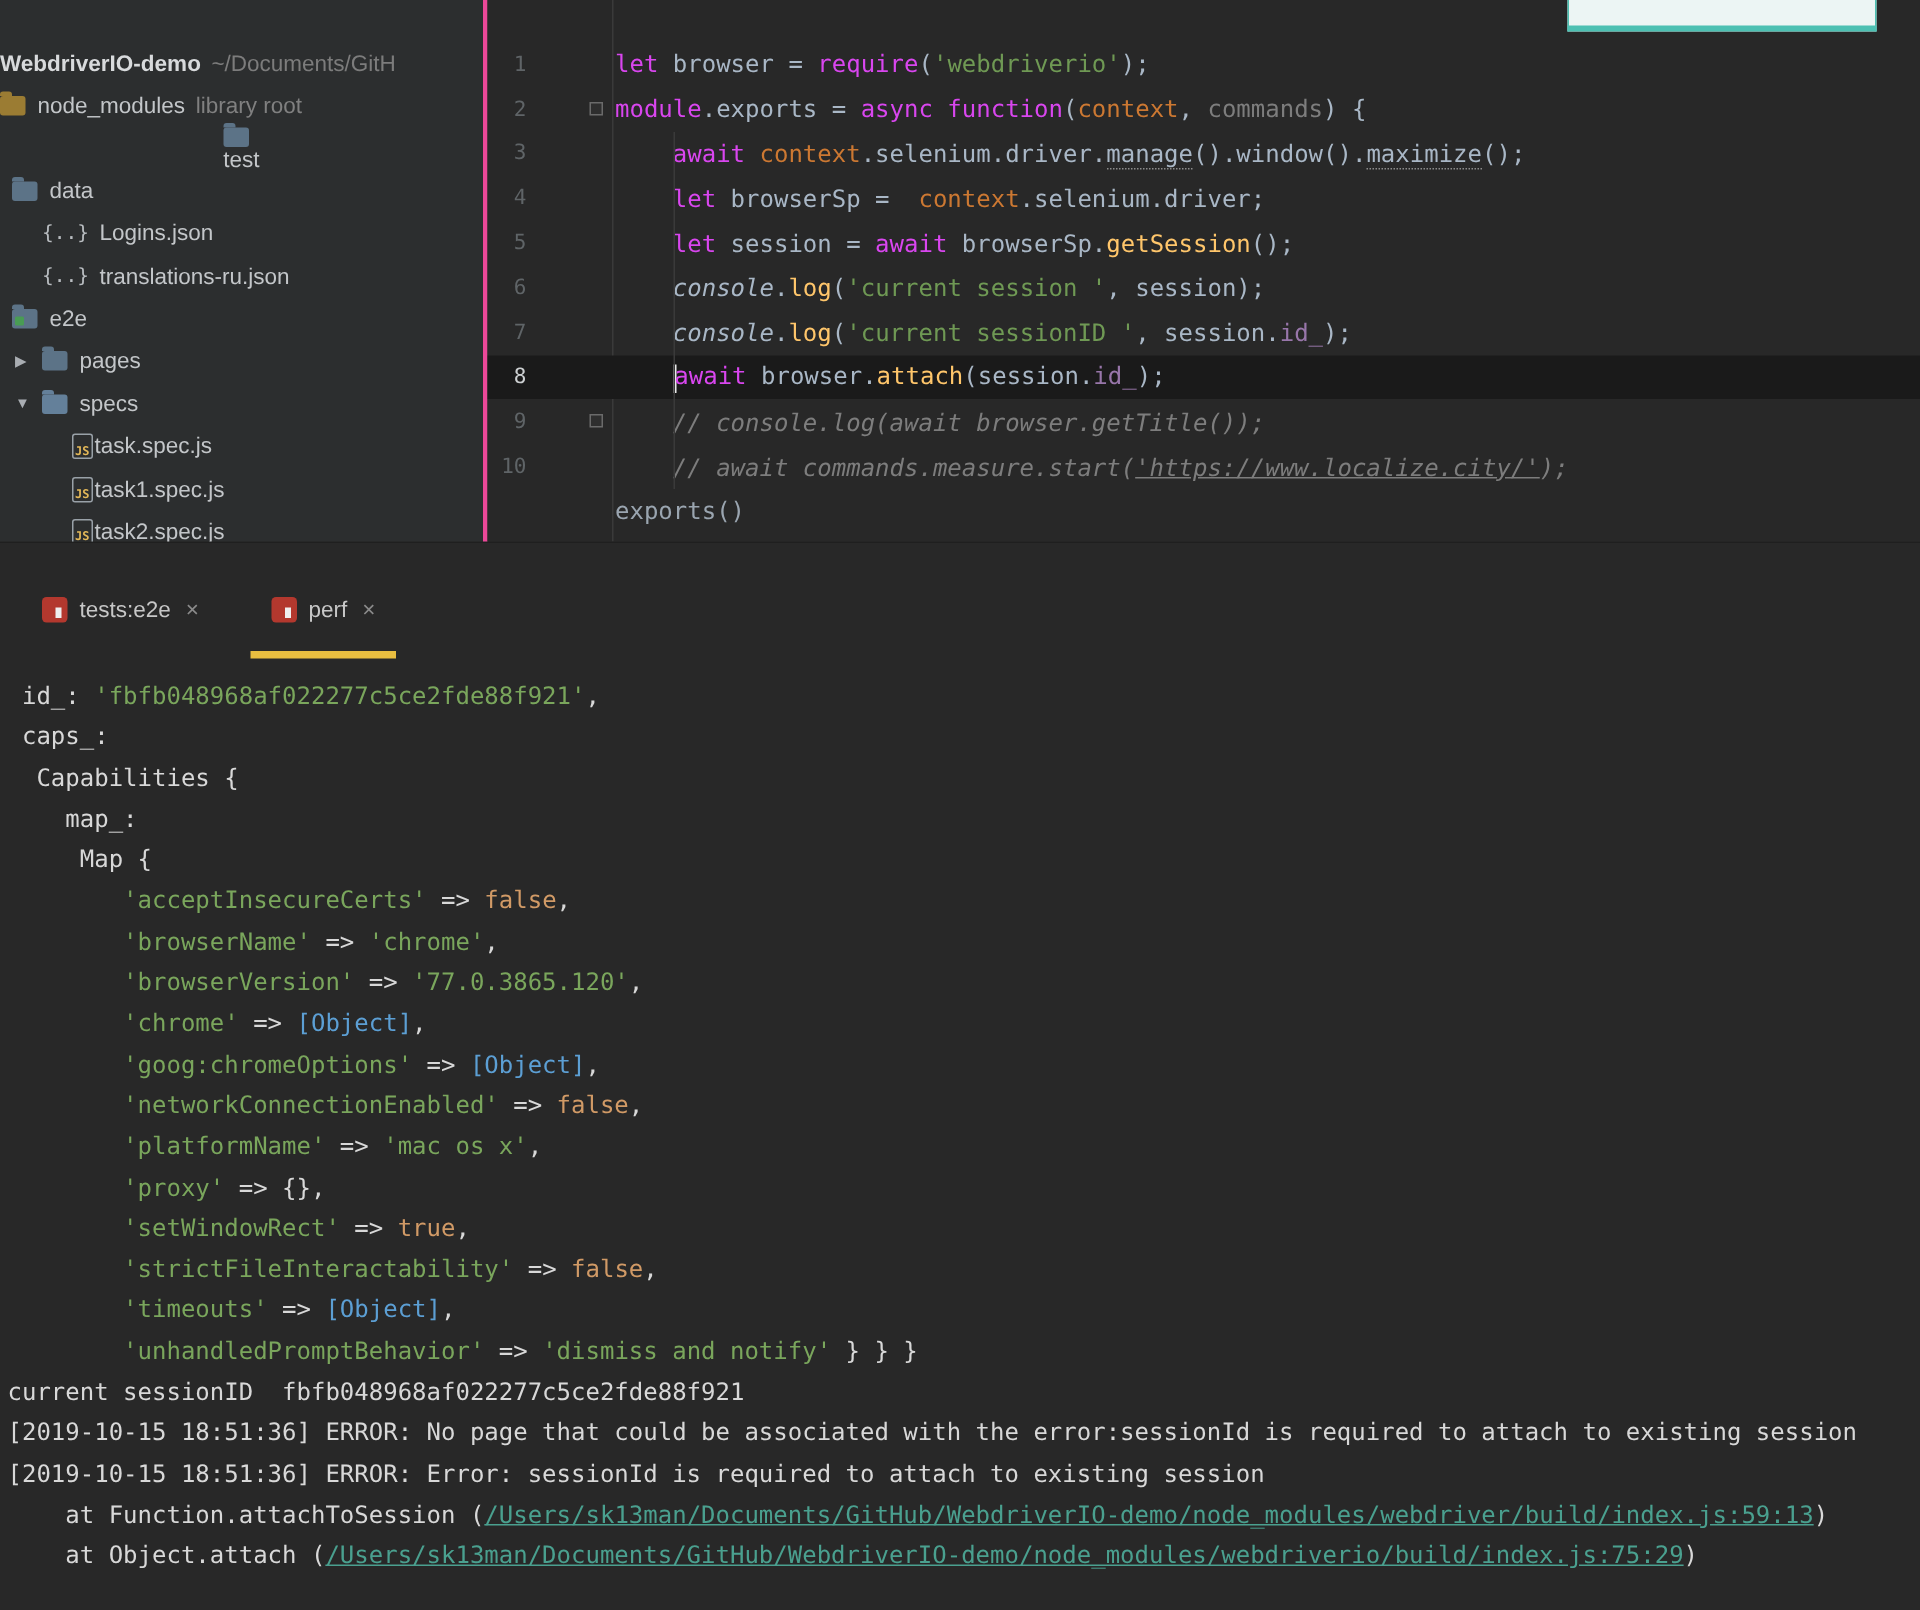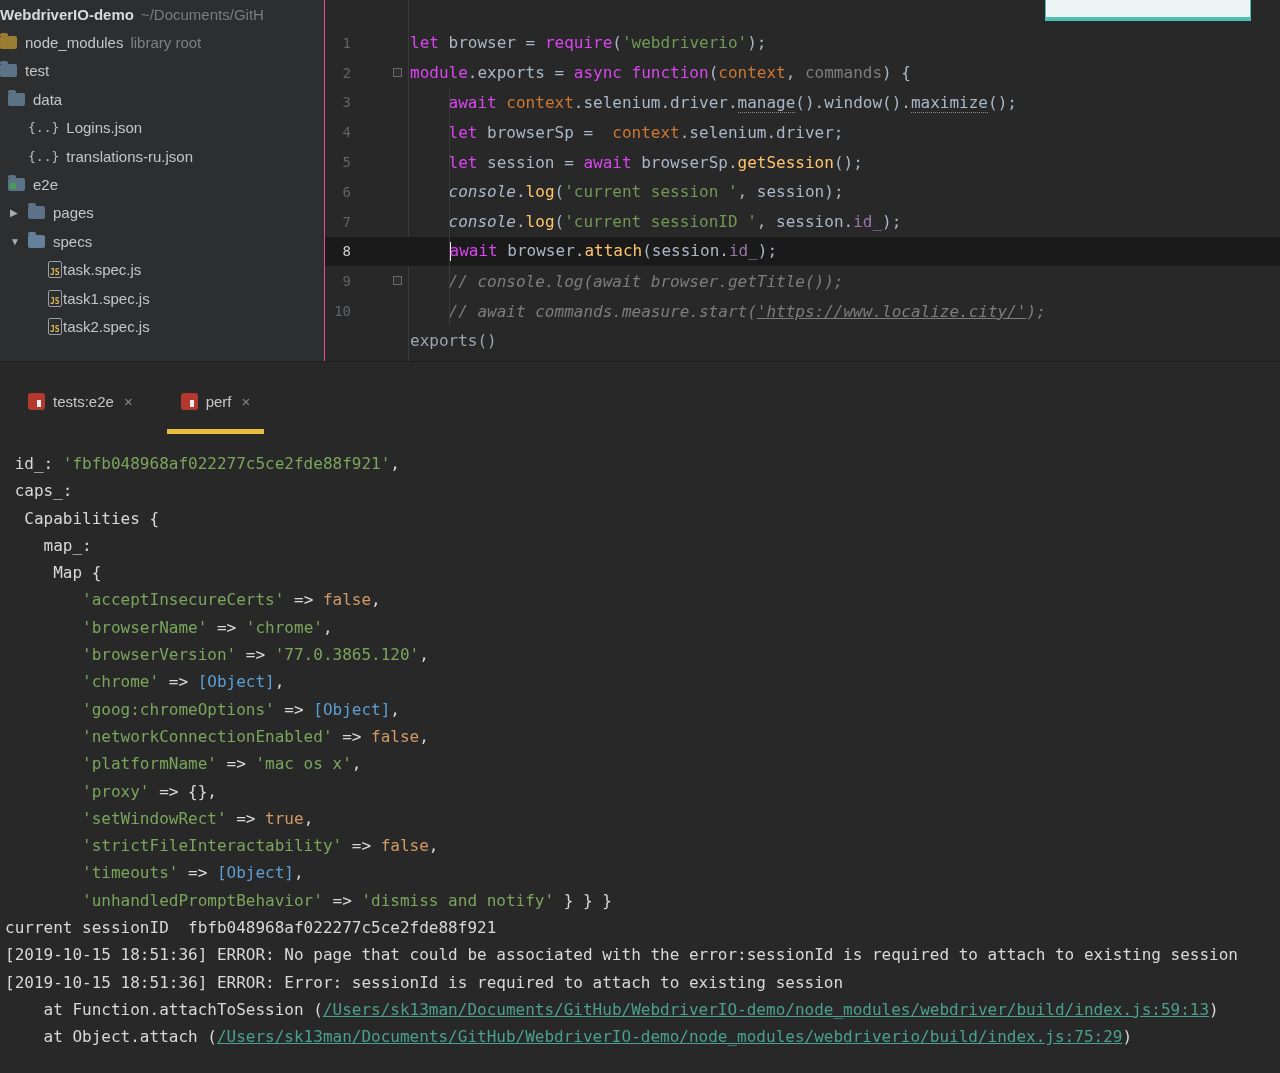--- a/index.html
+++ b/index.html
@@ -2,22 +2,22 @@
 <html><head>
 <meta charset="utf-8">
 <style>
   *{margin:0;padding:0;box-sizing:border-box}
   html,body{width:1280px;height:1073px;overflow:hidden;background:#282828;
     font-family:"Liberation Sans",sans-serif}
   .app{position:relative;width:1280px;height:1073px;background:#282828}
 
   
   .top{display:flex;height:361px}
-  .project{width:325px;flex:none;background:#2c2e2f;border-right:1px solid #ec4899;
-    overflow:hidden}
+  .project{width:325px;flex:none;background:#2c2e2f;border-right:3px solid #ec4899;
+    padding-top:28px;overflow:hidden}
   .prow{height:28.4px;display:flex;align-items:center;white-space:nowrap;
     font-size:15px;color:#c3c6c9}
   .proot{font-weight:bold;color:#d8dadc}
   .ppath{color:#7c7c7c;margin-left:7px}
   .plabel{color:#c3c6c9}
   .psuffix{color:#808080;margin-left:7px}
   .chev{width:18px;flex:none;font-size:10px;color:#a9adb2;text-align:left}
   .i-folder,.i-folder-amber,.i-folder-open,.i-folder-test{width:17px;height:13px;
     background:#5c7387;border-radius:2px;position:relative;margin-right:8px;flex:none}
   .i-folder::before,.i-folder-amber::before,.i-folder-open::before,.i-folder-test::before{
@@ -60,21 +60,21 @@
   .c-warn{color:#a9b7c6;border-bottom:1px dotted #8c8c8c}
   .caret{display:inline-block;width:2px;height:19px;background:#ececec;
     vertical-align:middle;margin-right:-1px}
 
   .topright-box{position:absolute;left:1045px;top:0;width:206px;height:21px;
     background:#ecf5f4;border-bottom:4px solid #4cc0b2;border-left:1px solid #4cc0b2;
     border-right:1px solid #4cc0b2}
 
   
   .bottom{height:712px;background:#282828;border-top:1px solid #1f1f1f}
-  .tabs{position:relative;height:88px;display:flex;
+  .tabs{position:relative;height:88px;display:flex;align-items:center;
     padding-left:14px;gap:20px}
   .tab{position:relative;height:78px;display:flex;align-items:center;gap:8px;
     padding:0 14px;color:#c7c7c7;font-size:15px;cursor:default}
   .tab.active::after{content:"";position:absolute;left:0;right:0;bottom:6px;height:5px;
     background:#e9be40}
   .npm-icon{width:17px;height:17px;background:#b3382e;border-radius:3px;position:relative;flex:none}
   .npm-icon::after{content:"";position:absolute;right:4px;bottom:3px;width:4px;height:7px;background:#efefef}
   .tab-label{white-space:nowrap}
   .tab-close{color:#8a8a8a;font-size:15px;margin-left:2px}
 
@@ -96,21 +96,21 @@
       <div class="prow">
         <span class="proot">WebdriverIO-demo</span>
         <span class="ppath">~/Documents/GitH</span>
       </div>
       <div id="ptree">
           <div class="prow" style="padding-left: 0px;">
             <span class="i-folder-amber"></span>
             <span class="plabel">node_modules</span>
             <span class="psuffix">library root</span>
           </div>
-          <div class="prow" style="padding-left: 0px;">
+          <div class="prow" style="padding-left: 0px; flex-direction: column;">
             <span class="i-folder"></span>
             <span class="plabel">test</span>
           </div>
           <div class="prow" style="padding-left: 8px;">
             <span class="i-folder"></span>
             <span class="plabel">data</span>
           </div>
           <div class="prow" style="padding-left: 28px;">
             <span class="i-json">{..}</span>
             <span class="plabel">Logins.json</span>

